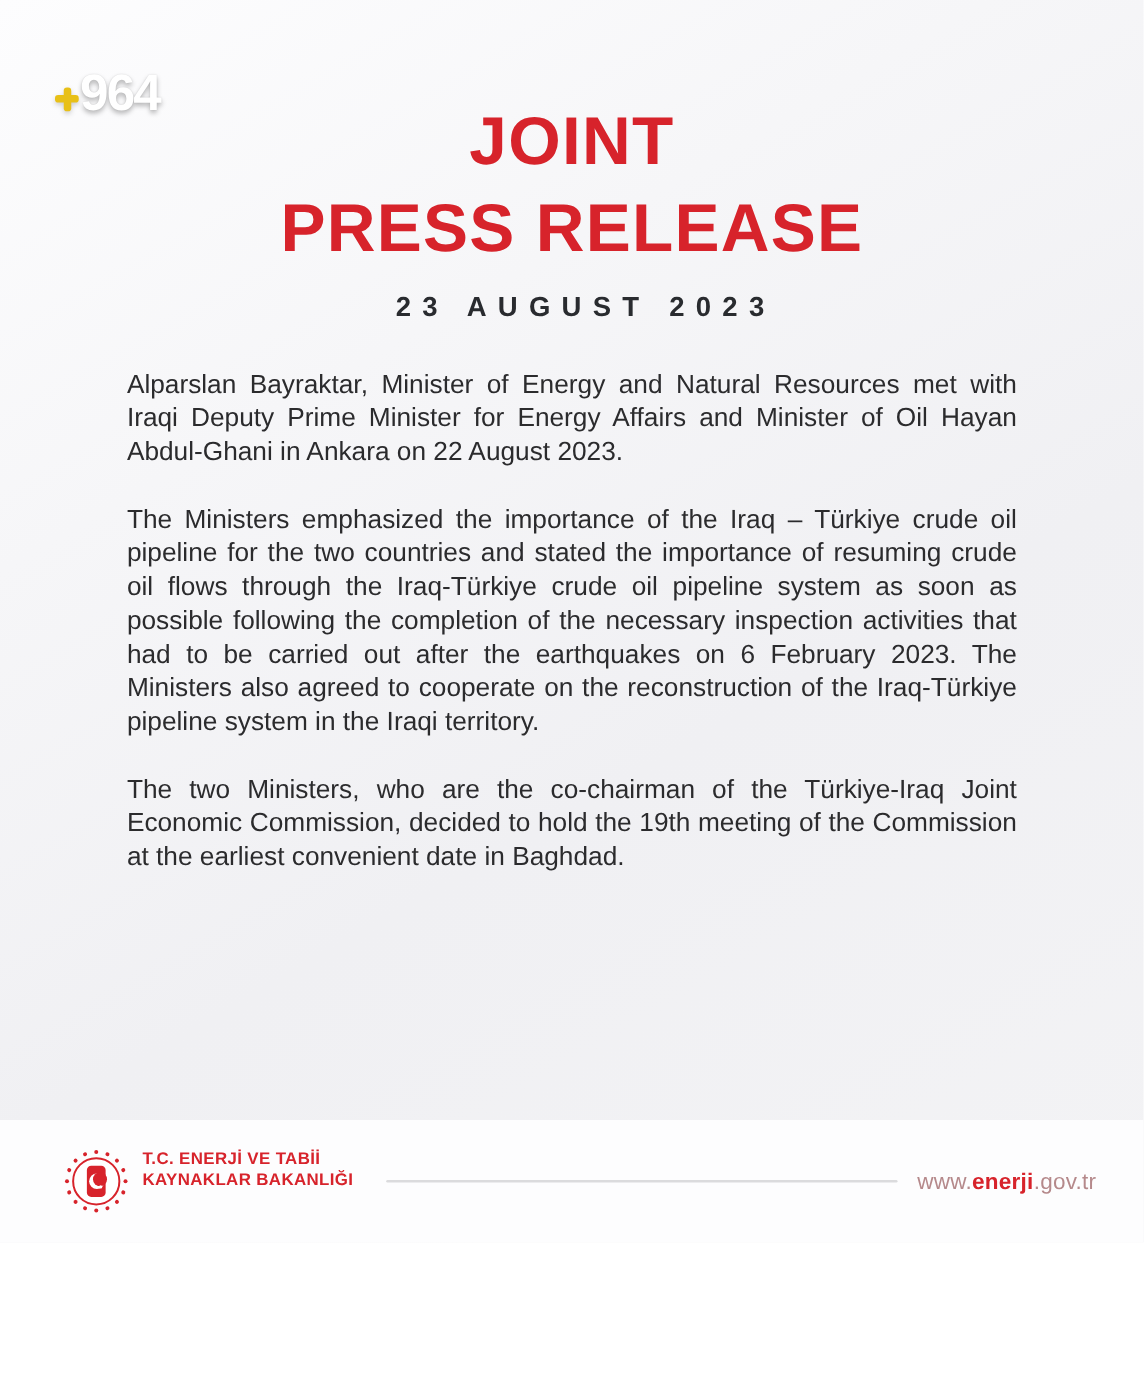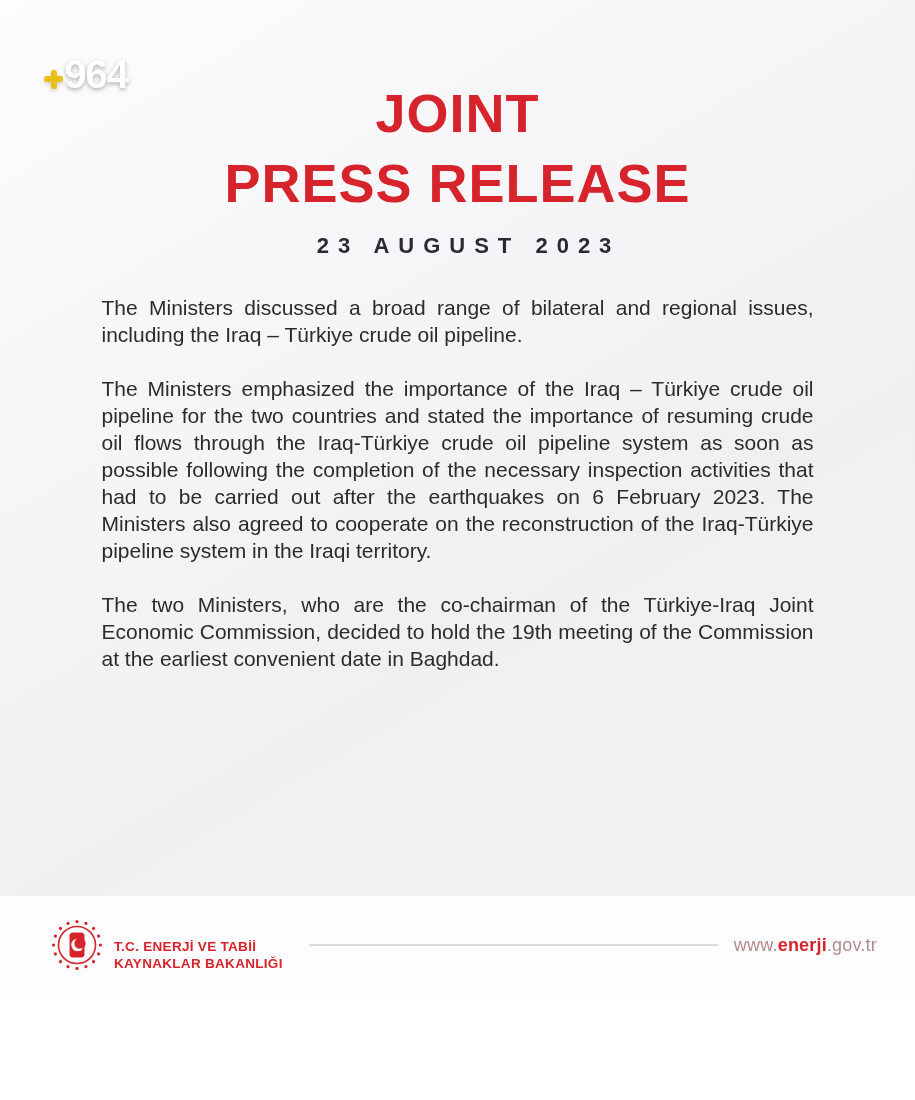--- a/index.html
+++ b/index.html
@@ -83,21 +83,21 @@
     position: absolute;
     left: 0;
     bottom: 0;
     width: 100%;
     height: 98px;
     background: #fdfdfe;
     display: flex;
     align-items: center;
     padding: 0 38px 0 50px;
   }
-  .ministry { display: flex; align-items: flex-end; }
+  .ministry { display: flex; align-items: flex-start; }
   .ministry-logo { width: 54px; height: 54px; flex: none; }
   .ministry-name {
     margin-left: 10px;
     color: #d7232b;
     font-weight: 700;
     font-size: 13.5px;
     line-height: 17px;
     letter-spacing: 0.3px;
     white-space: nowrap;
   }
@@ -121,21 +121,21 @@
     <span class="plus"></span>
     <span class="num">964</span>
   </div>
 
   <div class="header">
     <h1 class="title"><span>JOINT</span><br><span>PRESS RELEASE</span></h1>
     <div class="date">23 AUGUST 2023</div>
   </div>
 
   <div class="content">
-    <p>The Ministers discussed a broad range of bilateral and regional issues, including the Iraq – Türkiye crude oil pipeline.</p>
+    <p>Alparslan Bayraktar, Minister of Energy and Natural Resources met with Iraqi Deputy Prime Minister for Energy Affairs and Minister of Oil Hayan Abdul-Ghani in Ankara on 22 August 2023.</p>
     <p>The Ministers emphasized the importance of the Iraq – Türkiye crude oil pipeline for the two countries and stated the importance of resuming crude oil flows through the Iraq-Türkiye crude oil pipeline system as soon as possible following the completion of the necessary inspection activities that had to be carried out after the earthquakes on 6 February 2023. The Ministers also agreed to cooperate on the reconstruction of the Iraq-Türkiye pipeline system in the Iraqi territory.</p>
     <p>The two Ministers, who are the co-chairman of the Türkiye-Iraq Joint Economic Commission, decided to hold the 19th meeting of the Commission at the earliest convenient date in Baghdad.</p>
   </div>
 
   <div class="footer">
     <div class="ministry">
       <svg class="ministry-logo" viewBox="0 0 54 54" aria-hidden="true">
 
         <g fill="#d7232b">
           <circle cx="27" cy="3.6" r="1.6"></circle>

